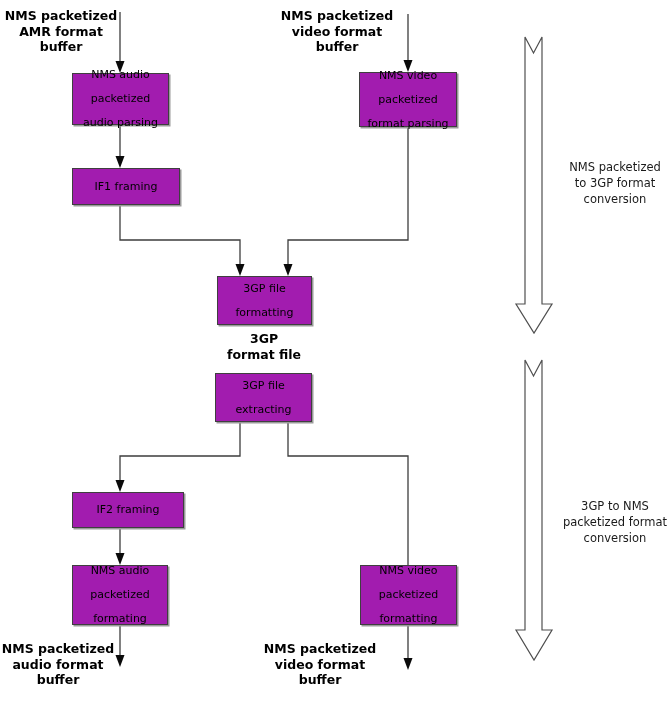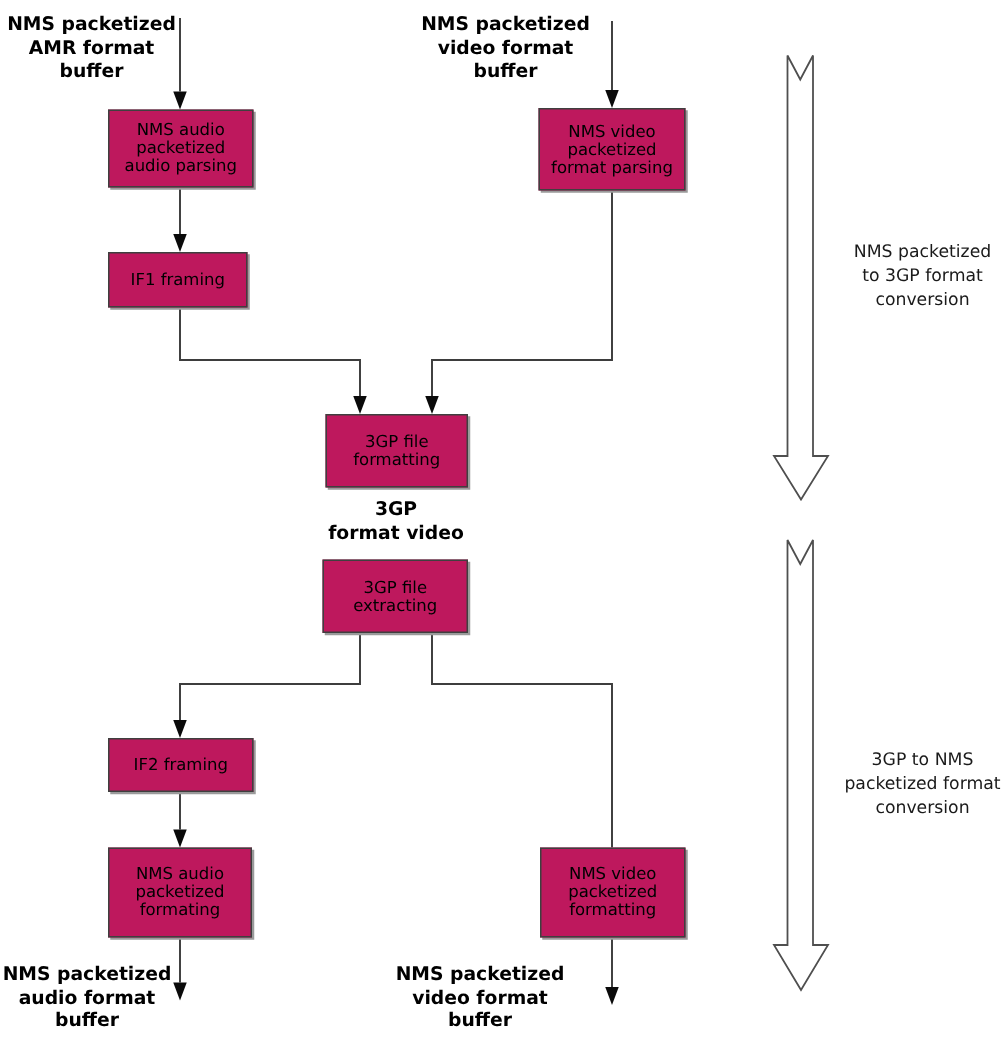--- a/index.html
+++ b/index.html
@@ -8,29 +8,29 @@
     width: 671px;
     height: 702px;
     background: #ffffff;
     font-family: "DejaVu Sans", "Liberation Sans", sans-serif;
     color: #000;
     overflow: hidden;
     border-radius: 19px;
   }
   .pbox {
     position: absolute;
-    background: #be185d;
+    background: #a21caf;
     border: 1px solid #3f3f3f;
     box-shadow: 1.5px 1.5px 0 #9a9a9a;
     display: flex;
     align-items: center;
     justify-content: center;
     text-align: center;
     font-size: 11px;
-    line-height: 12px;
+    line-height: 24px;
     white-space: pre-line;
     box-sizing: border-box;
   }
   .blabel {
     position: absolute;
     font-weight: bold;
     font-size: 12.5px;
     line-height: 15.5px;
     text-align: center;
     white-space: pre-line;
@@ -49,24 +49,24 @@
     width: 671px; height: 702px;
     pointer-events: none;
   }
   .connector { stroke: #3d3d3d; stroke-width: 1.3; fill: none; }
   .arrowhead { fill: #0a0a0a; stroke: none; }
   .bigarrow { fill: #ffffff; stroke: #4f4f4f; stroke-width: 1.2; }
 
   
   #box-audio-parsing   { left: 72px;  top: 73px;  width: 97px; height: 52px; }
   #box-video-parsing   { left: 359px; top: 72px;  width: 98px; height: 55px; }
-  #box-if1             { left: 72px;  top: 168px; width: 93px; height: 37px; }
+  #box-if1             { left: 72px;  top: 168px; width: 108px; height: 37px; }
   #box-gp-formatting   { left: 217px; top: 276px; width: 95px; height: 49px; }
   #box-gp-extracting   { left: 215px; top: 373px; width: 97px; height: 49px; }
-  #box-if2             { left: 72px;  top: 492px; width: 97px; height: 36px; }
+  #box-if2             { left: 72px;  top: 492px; width: 112px; height: 36px; }
   #box-audio-formating { left: 72px;  top: 565px; width: 96px; height: 60px; }
   #box-video-formatting{ left: 360px; top: 565px; width: 97px; height: 60px; }
 
   
   #label-amr-top       { left: 2px;   top: 8px;   width: 118px; }
   #label-video-top     { left: 276px; top: 8px;   width: 122px; }
   #label-gp-file       { left: 204px; top: 331px; width: 120px; }
   #label-audio-bottom  { left: 0px;   top: 641px; width: 116px; }
   #label-video-bottom  { left: 258px; top: 641px; width: 124px; }
   #label-conv-to-3gp   { left: 551px; top: 159px; width: 128px; }
@@ -132,21 +132,21 @@
     <polygon class="bigarrow" points="525,360 533.5,376 542,360 542,630 552,630 534,660 516,630 525,630"></polygon>
   </svg>
 
   <div class="blabel" id="label-amr-top">NMS packetized
 AMR format
 buffer</div>
   <div class="blabel" id="label-video-top">NMS packetized
 video format
 buffer</div>
   <div class="blabel" id="label-gp-file">3GP
-format video</div>
+format file</div>
   <div class="blabel" id="label-audio-bottom">NMS packetized
 audio format
 buffer</div>
   <div class="blabel" id="label-video-bottom">NMS packetized
 video format
 buffer</div>
 
   <div class="pbox" id="box-audio-parsing">NMS audio
 packetized
 audio parsing</div>

